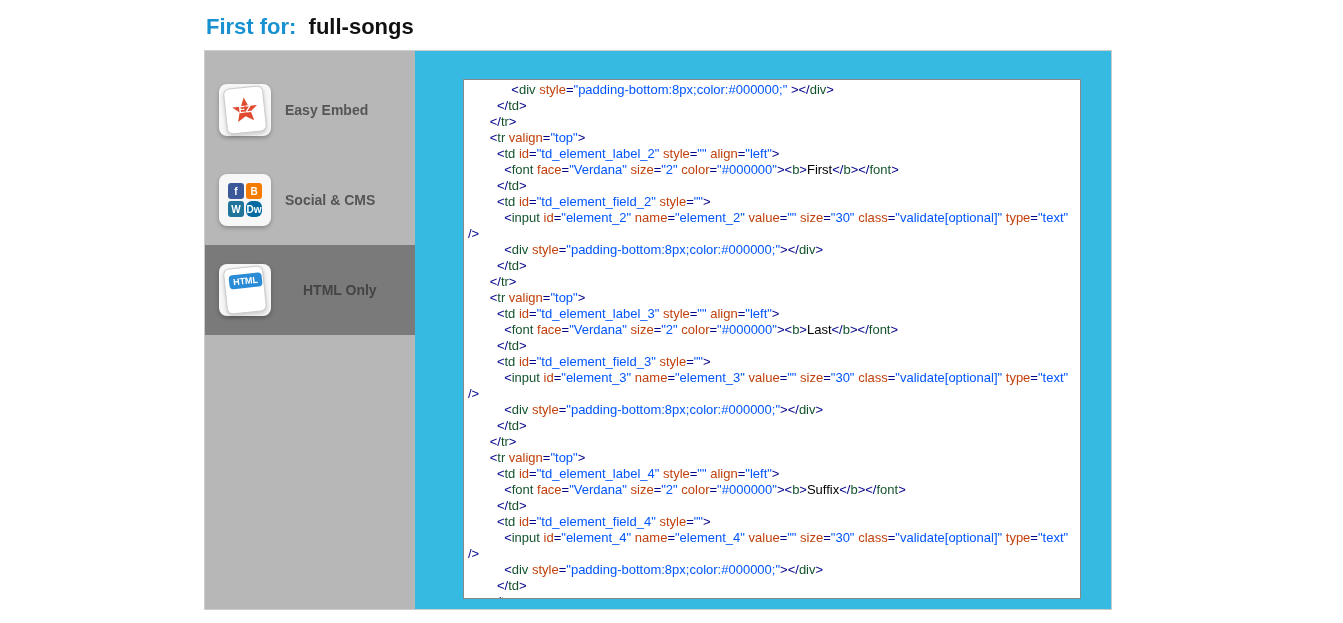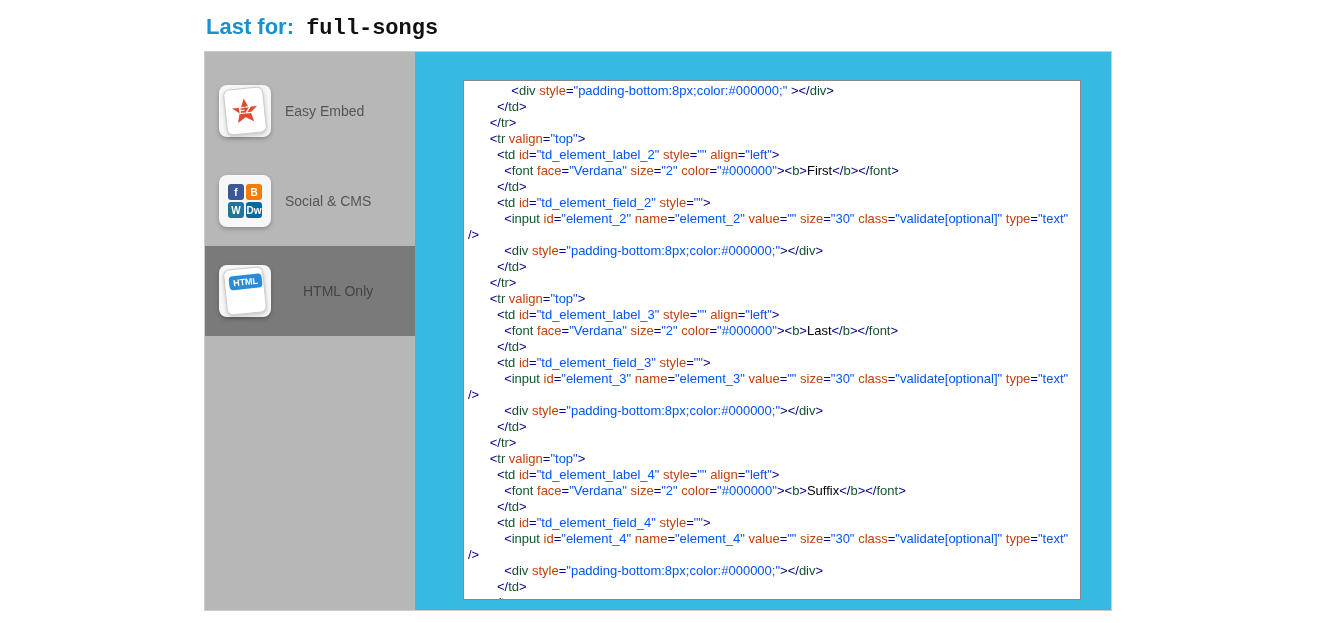--- a/index.html
+++ b/index.html
@@ -19,21 +19,20 @@
     padding: 14px 0 10px 2px;
     font-size: 22px;
     font-weight: bold;
   }
   .title-row .prefix {
     color: #1891d0;
   }
   .title-row .name {
     color: #111;
     margin-left: 6px;
-    font-family: Liberation Mono, monospace;
   }
   .panel {
     border: 1px solid #ccc;
     width: 908px;
     height: 560px;
     display: flex;
     background: #fff;
   }
   .sidebar {
     width: 210px;
@@ -56,21 +55,21 @@
     border-radius: 8px;
     background: #f7f7f7;
     box-shadow: 0 2px 4px rgba(0,0,0,0.25);
     display: flex;
     align-items: center;
     justify-content: center;
     flex-shrink: 0;
   }
   .tab .label {
     color: #555;
-    font-weight: normal;
+    font-weight: bold;
     font-size: 14px;
     margin-left: 14px;
     line-height: 1.2;
   }
   .tab.selected {
     background: #7a7a7a;
   }
   .tab.selected .label {
     color: #444;
     margin-left: 32px;
@@ -118,41 +117,41 @@
   .str { color: #0055ff; }
   .txt { color: #000; }
   
   .ez-star {
     width: 32px; height: 32px;
   }
   .grid4 {
     display:grid; grid-template-columns: 16px 16px; grid-template-rows:16px 16px; gap:2px;
   }
   .gcell { width:16px; height:16px; border-radius:3px; display:flex; align-items:center; justify-content:center; font-size:10px; font-weight:bold; color:#fff;}
-  .fb { background:#3b5998;} .bl { background:#f57c00;} .wp{background:#21759b;} .dw{background:#0369a1;}
+  .fb { background:#3b5998;} .bl { background:#f57c00;} .wp{background:#21759b;} .dw{background:#0369a1;border-radius:6px;}
   .linkicon svg { width:32px; height:32px;}
   .pill { width:30px; height:9px; border-radius:5px; margin:1px 0;}
   .pill.ht{background:#2a8bd6;} .pill.js{background:#f2b100;} .pill.cs{background:#3aa83a;}
   .htmllabel { background:#2a8bd6; color:#fff; font-size:9px; font-weight:bold; padding:2px 4px; border-radius:4px;}
   .page-sheet {
     width:40px; height:46px; background:#fff; border:1px solid #ccc; border-radius:6px;
     box-shadow:0 2px 4px rgba(0,0,0,0.2);
     display:flex; align-items:flex-start; justify-content:flex-start;
     padding:6px 4px;
     transform: rotate(-6deg);
   }
   .page-sheet.ctr{align-items:center;justify-content:center;}
   .page-sheet.col{flex-direction:column;align-items:flex-start;justify-content:center;}
 </style>
 </head>
 <body>
 
 <div class="page">
   <div class="title-row">
-    <span class="prefix">Last for:</span>
+    <span class="prefix">First for:</span>
     <span class="name">full-songs</span>
   </div>
 
   <div class="panel">
     <div class="sidebar" id="sidebar">
         <div class="tab">
           <div class="icon-wrap">
             <div class="page-sheet ctr">
               <svg class="ez-star" viewBox="0 0 24 24">
                 <polygon points="12,2 15,9 22,9 16.5,13.5 18.5,21 12,17 5.5,21 7.5,13.5 2,9 9,9" fill="#e04a2f"></polygon>

